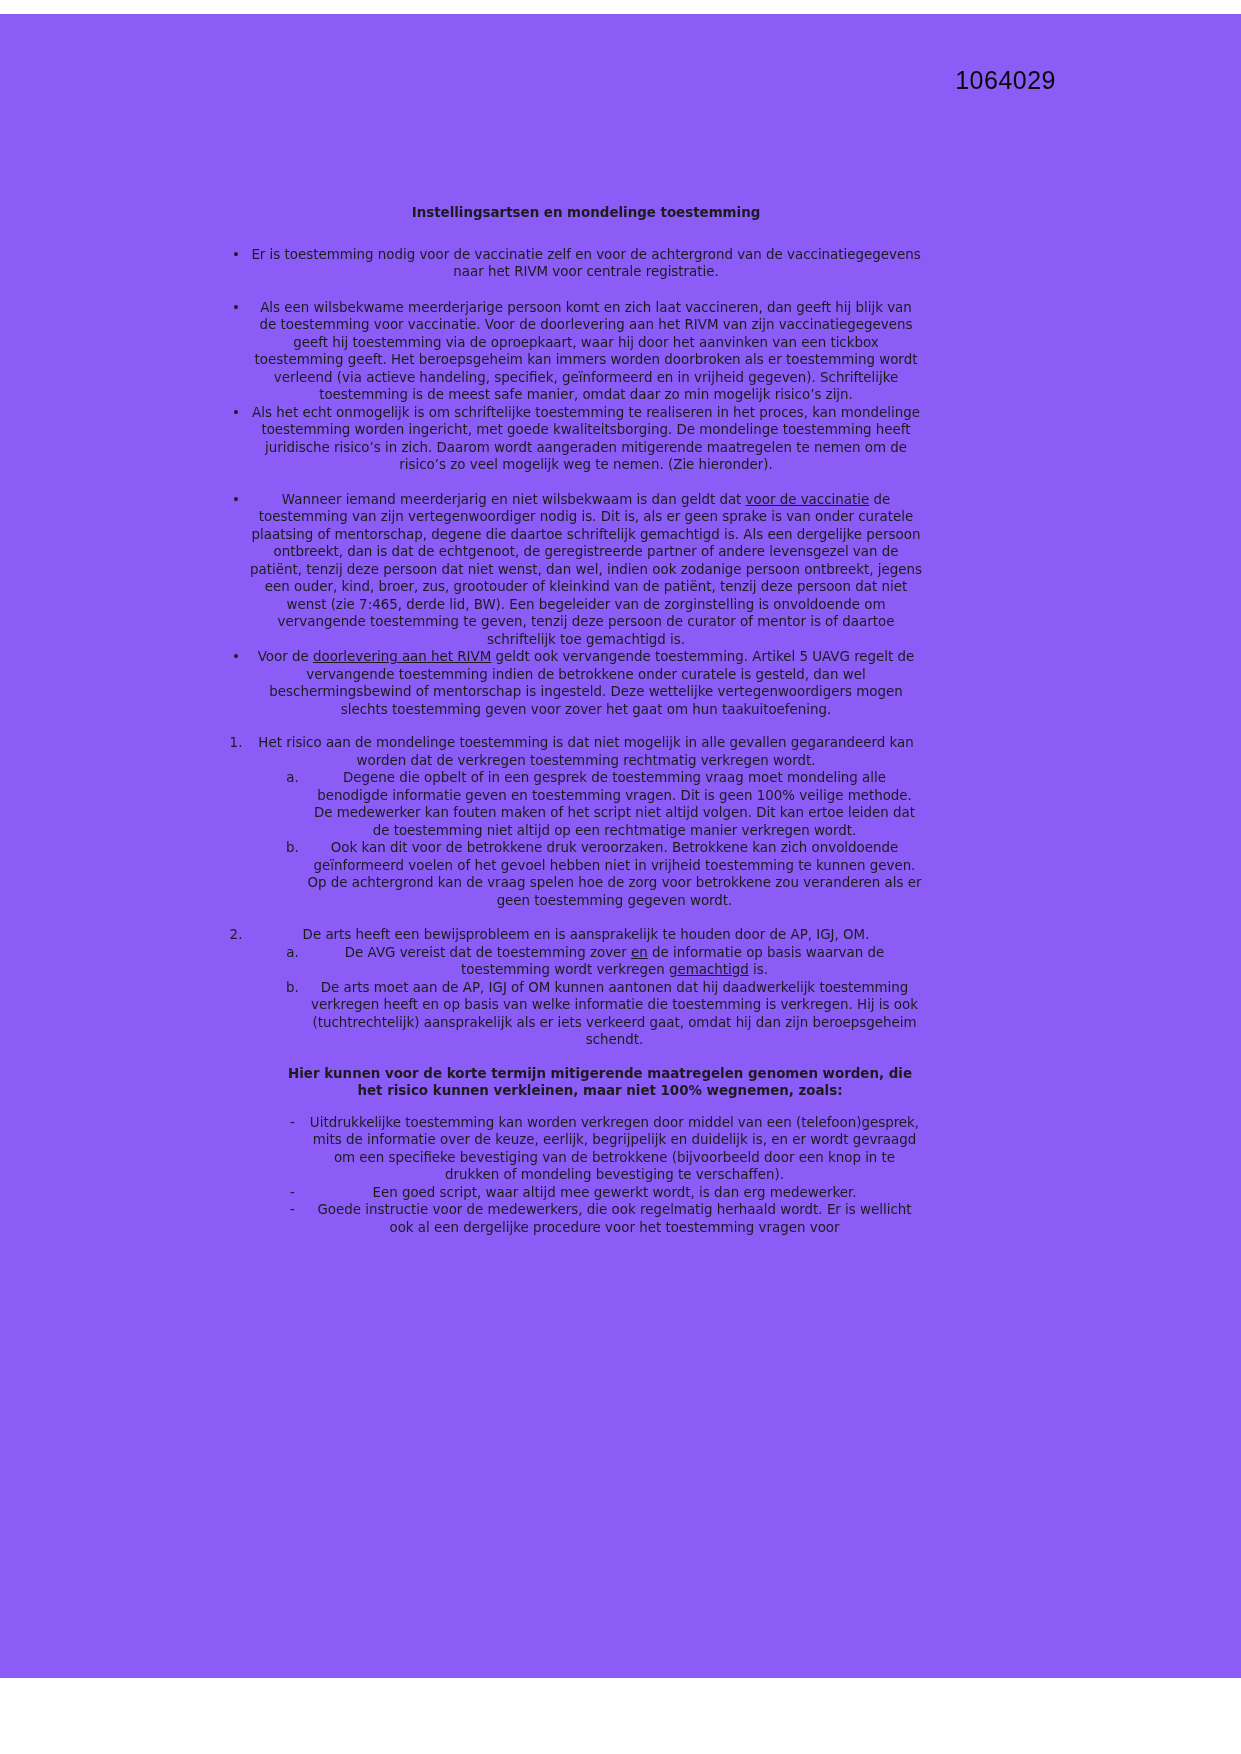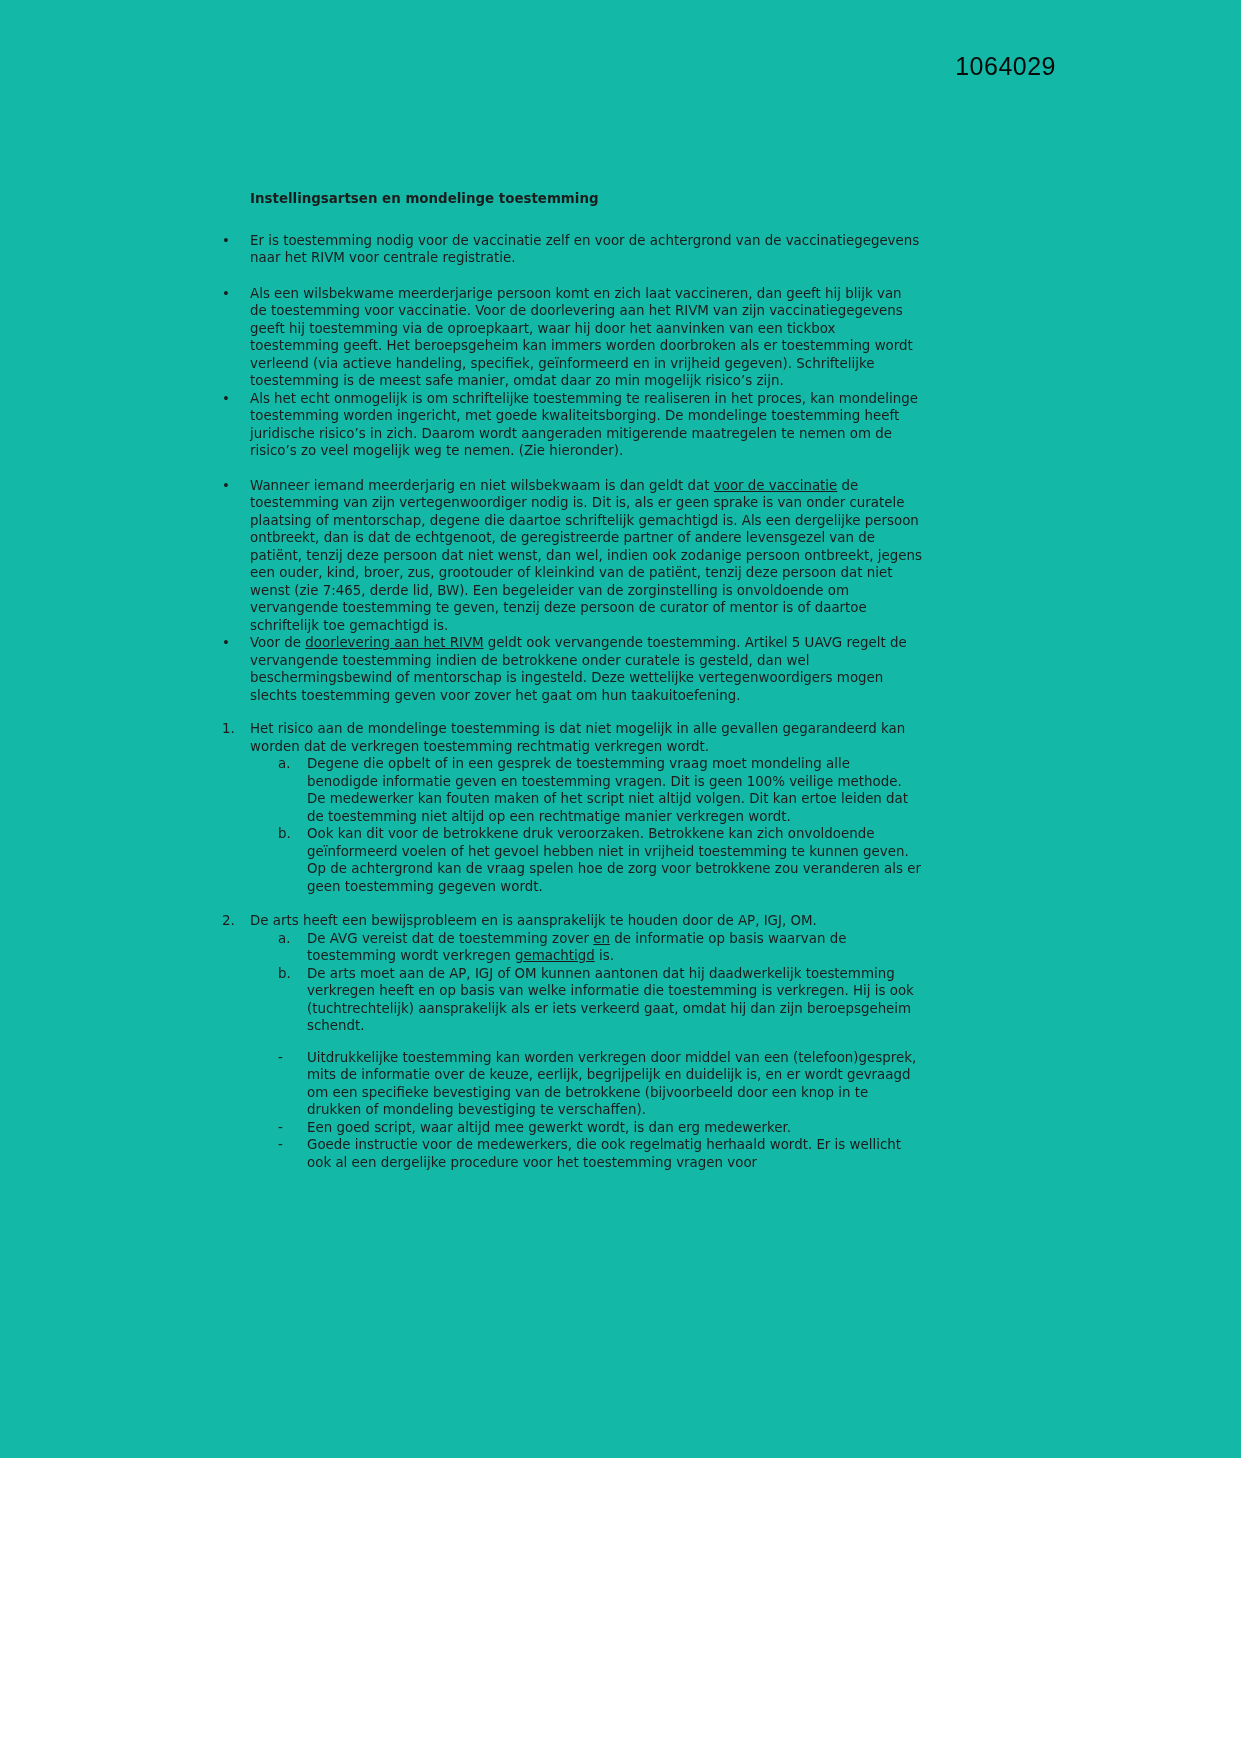--- a/index.html
+++ b/index.html
@@ -8,41 +8,42 @@
     width: 1241px;
     height: 1754px;
     font-family: "DejaVu Sans", sans-serif;
     color: #1c1c1c;
     position: relative;
     overflow: hidden;
   }
   .page {
     position: relative;
     width: 1241px;
-    height: 1458px;
-    background: #14b8a6;
+    height: 1664px;
+    background: #8b5cf6;
+    margin-top: 14px;
   }
   .page-number {
     position: absolute;
     top: 52px;
     right: 185px;
     font-family: "Liberation Sans", sans-serif;
     font-size: 25px;
     color: #0a0a0a;
     letter-spacing: 0.5px;
   }
   .content {
     position: absolute;
     left: 222px;
     top: 190px;
     width: 700px;
     font-size: 13.4px;
     line-height: 17.5px;
     color: #1c1c1c;
-    text-align: left;
+    text-align: center;
   }
   .heading {
     font-weight: bold;
     margin-left: 28px;
   }
   .row { display: flex; align-items: flex-start; }
   .marker { flex: 0 0 28px; }
   .sub { margin-left: 56px; }
   .sub .marker { flex: 0 0 29px; }
   .text { flex: 1; }
@@ -119,20 +120,21 @@
     <div class="row sub">
       <span class="marker">a.</span>
       <div class="text"><span>De AVG vereist dat de toestemming zover </span><span class="ul">en</span><span> de informatie op basis waarvan de toestemming wordt verkregen </span><span class="ul">gemachtigd</span><span> is.</span></div>
     </div>
 
     <div class="row sub">
       <span class="marker">b.</span>
       <div class="text">De arts moet aan de AP, IGJ of OM kunnen aantonen dat hij daadwerkelijk toestemming verkregen heeft en op basis van welke informatie die toestemming is verkregen. Hij is ook (tuchtrechtelijk) aansprakelijk als er iets verkeerd gaat, omdat hij dan zijn beroepsgeheim schendt.</div>
     </div>
 
+    <div class="para-bold mt-16">Hier kunnen voor de korte termijn mitigerende maatregelen genomen worden, die het risico kunnen verkleinen, maar niet 100% wegnemen, zoals:</div>
 
     <div class="row sub mt-14">
       <span class="marker">-</span>
       <div class="text">Uitdrukkelijke toestemming kan worden verkregen door middel van een (telefoon)gesprek, mits de informatie over de keuze, eerlijk, begrijpelijk en duidelijk is, en er wordt gevraagd om een specifieke bevestiging van de betrokkene (bijvoorbeeld door een knop in te drukken of mondeling bevestiging te verschaffen).</div>
     </div>
 
     <div class="row sub">
       <span class="marker">-</span>
       <div class="text">Een goed script, waar altijd mee gewerkt wordt, is dan erg medewerker.</div>
     </div>

